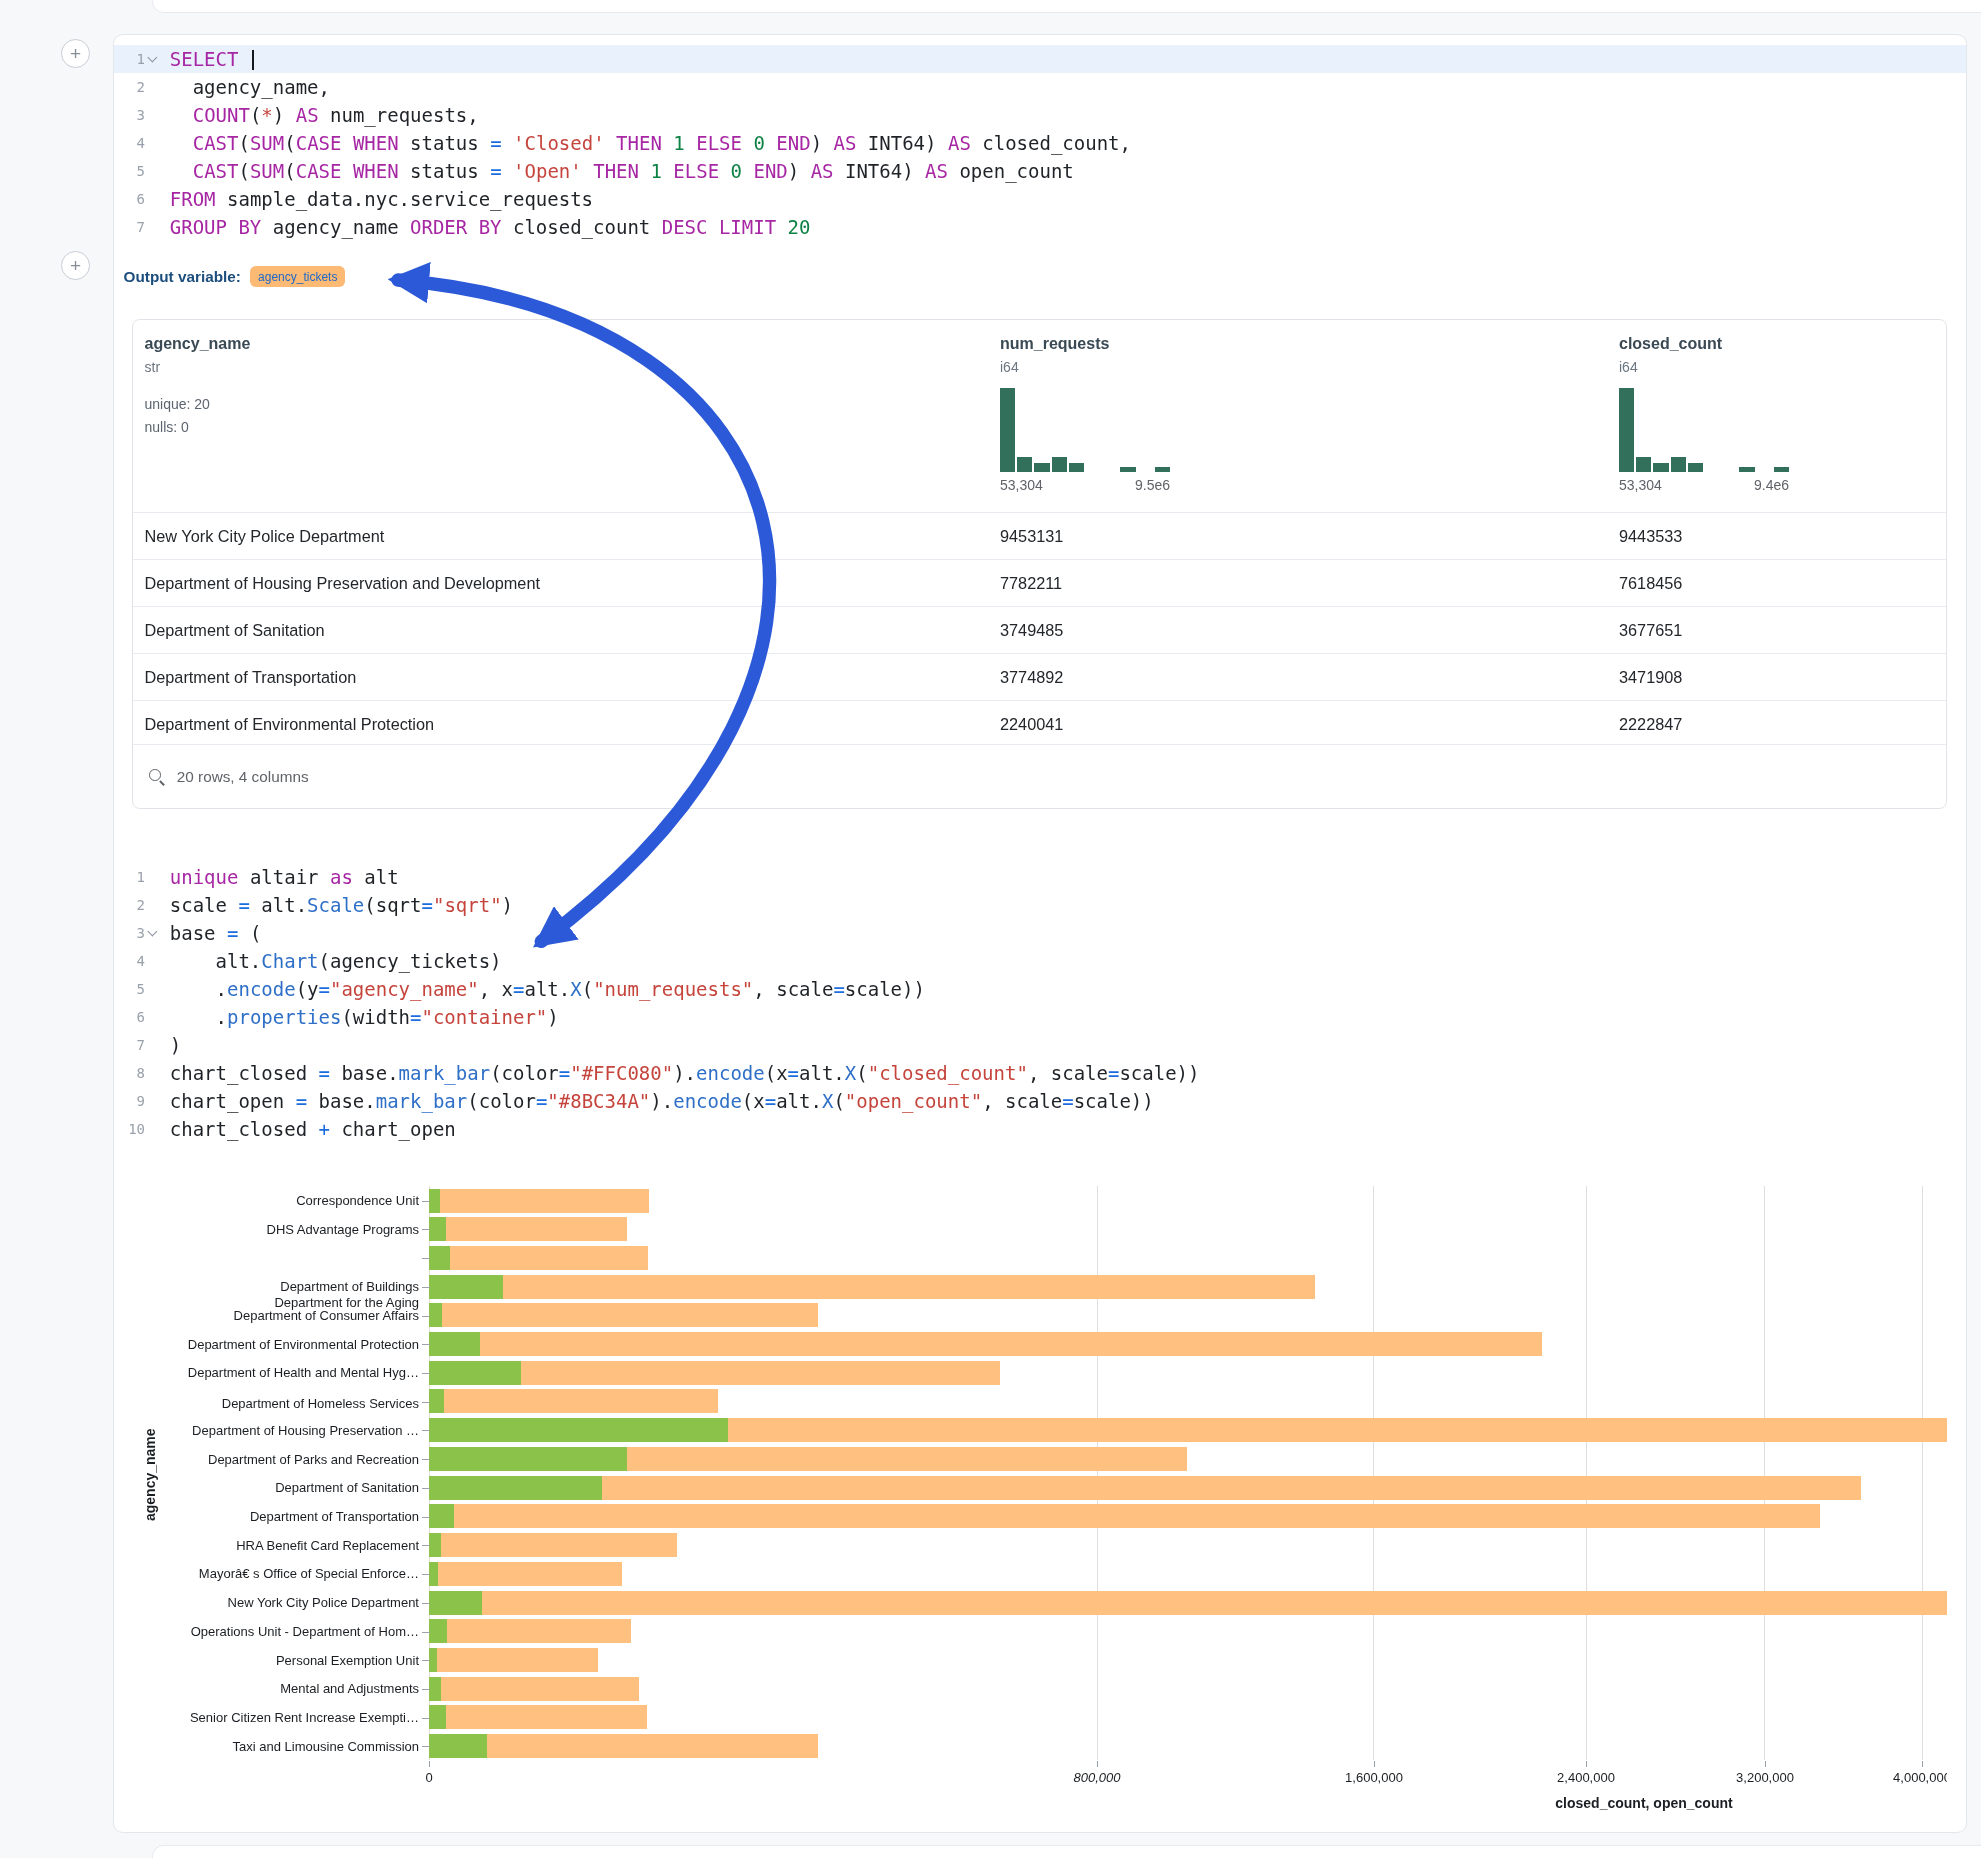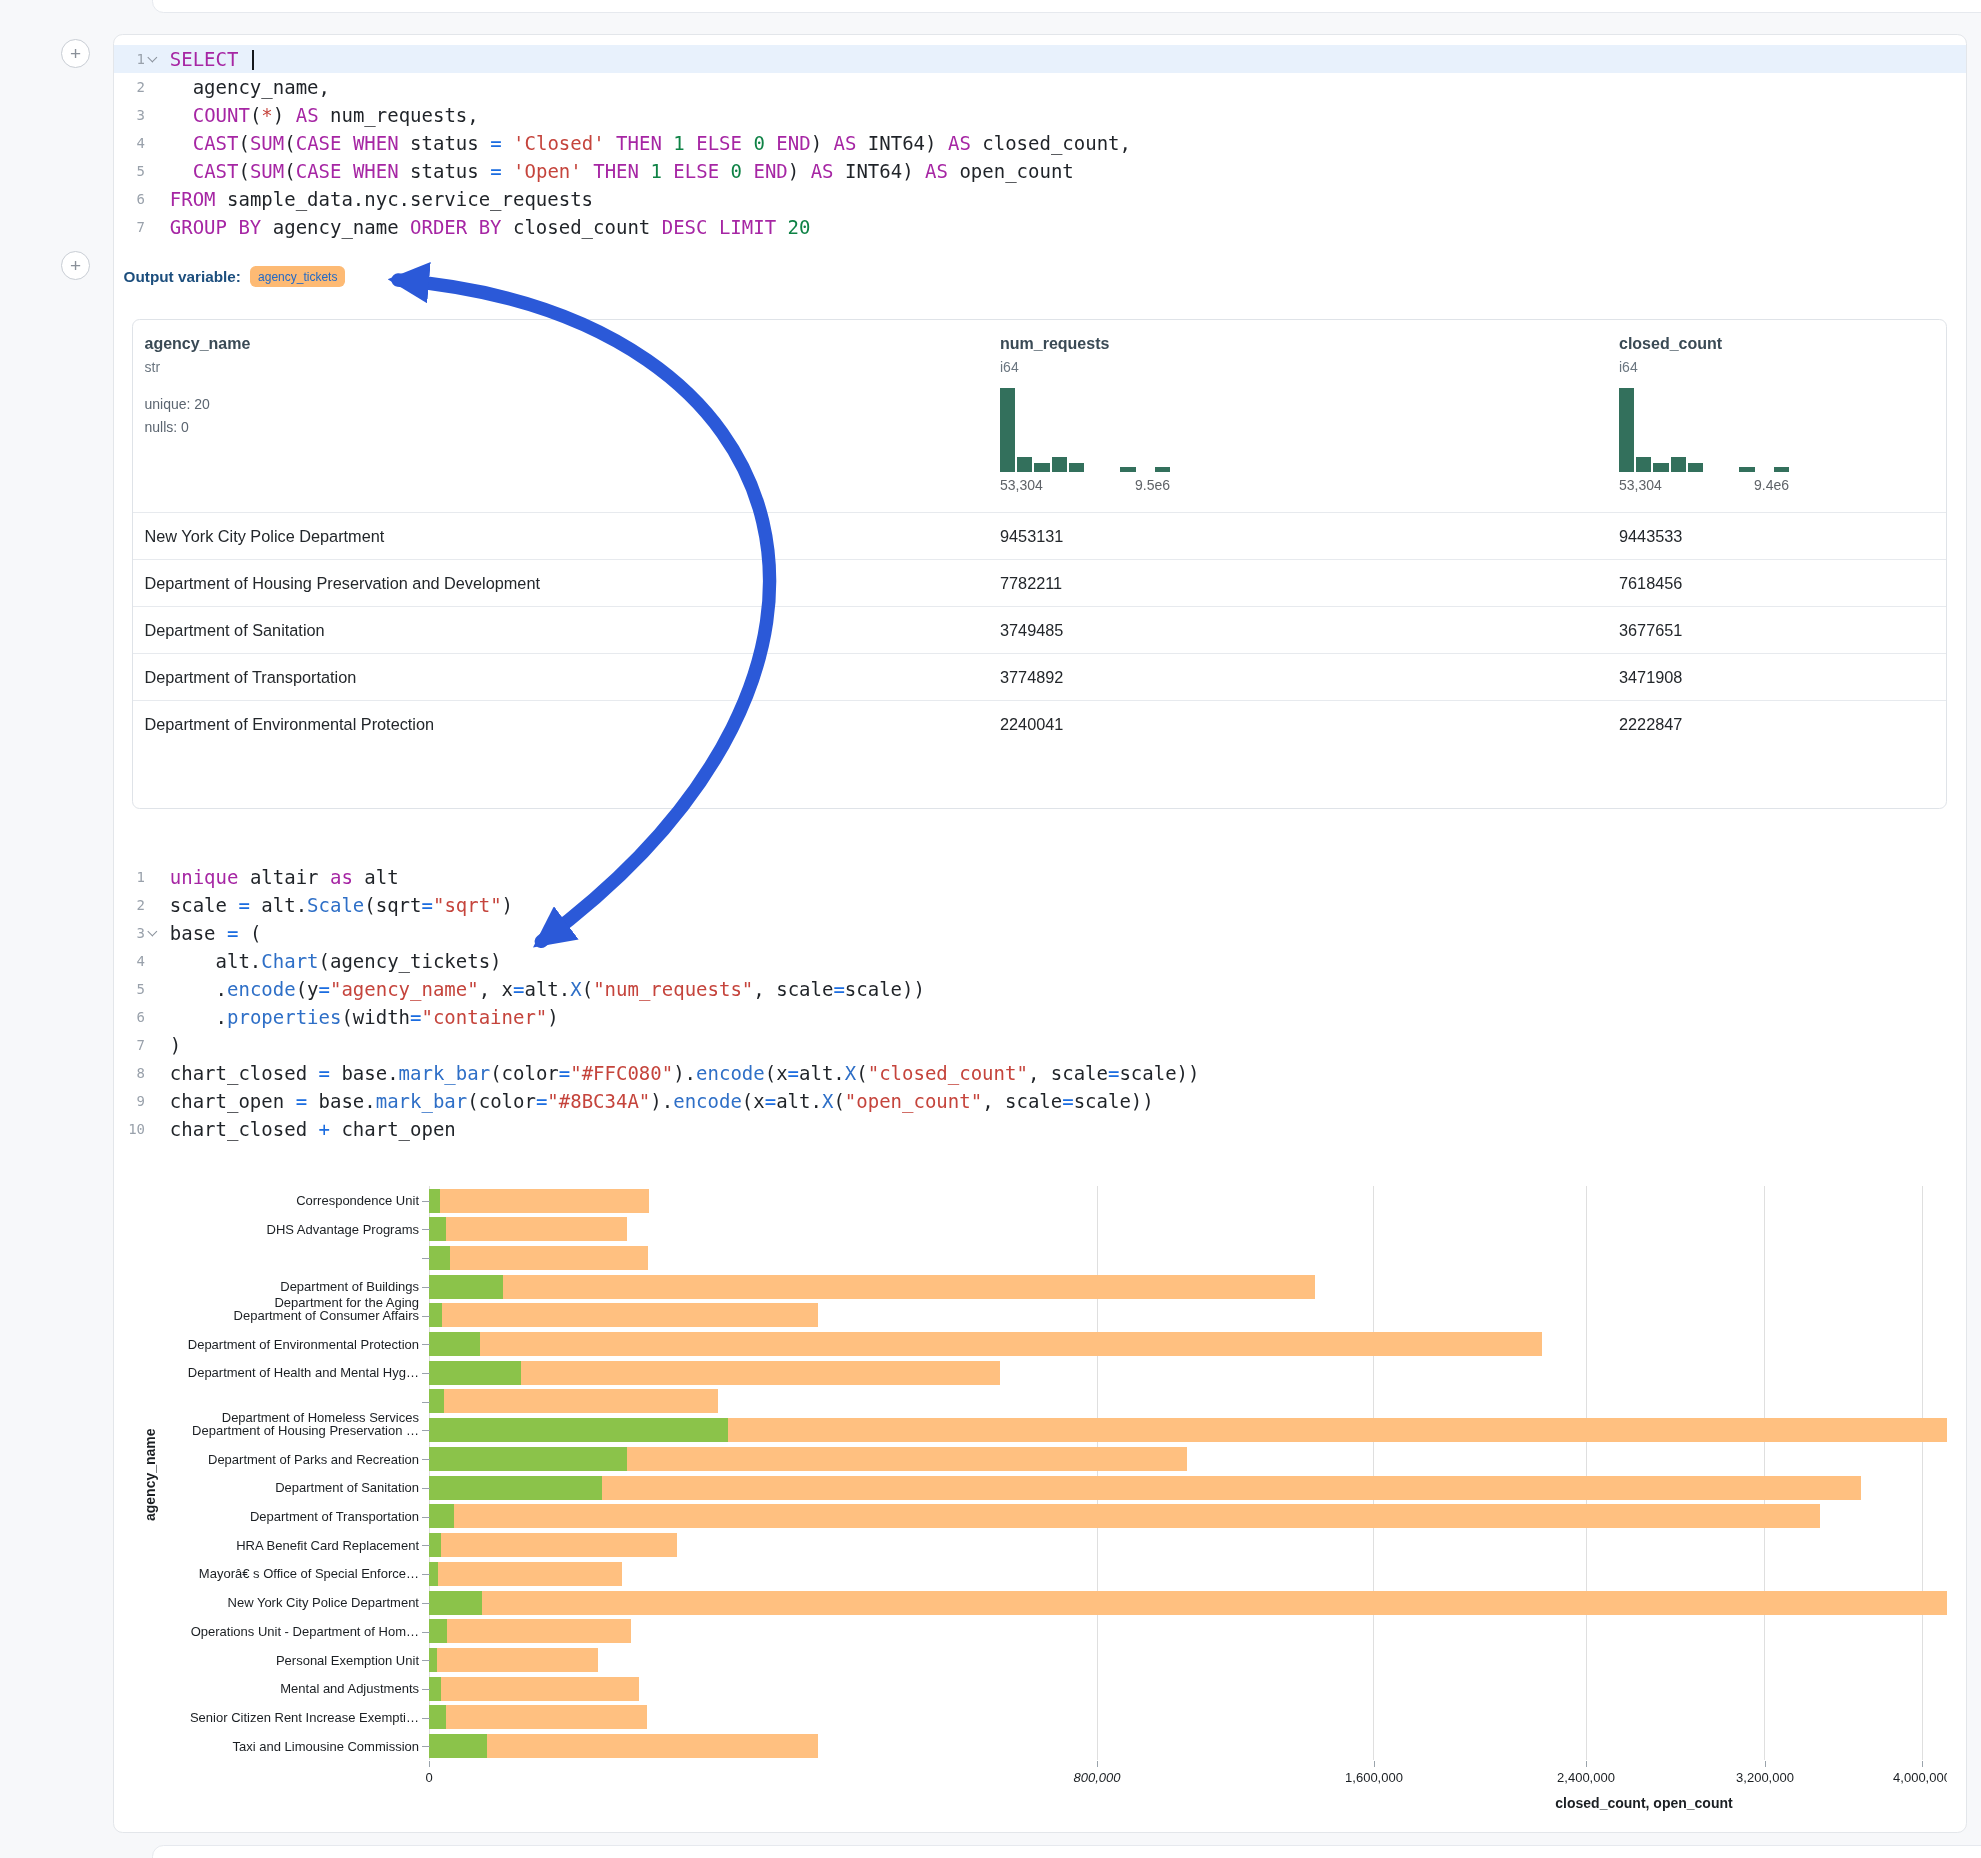--- a/index.html
+++ b/index.html
@@ -210,20 +210,24 @@
           <div class="tcell tc0">Department of Transportation</div>
           <div class="tcell tc1">3774892</div>
           <div class="tcell tc2">3471908</div>
         </div>
         <div class="trow">
           <div class="tcell tc0">Department of Environmental Protection</div>
           <div class="tcell tc1">2240041</div>
           <div class="tcell tc2">2222847</div>
         </div>
       </div>
+    <div class="tfooter">
+      <span class="search-icon"></span>
+      <span>20 rows, 4 columns</span>
+    </div>
   </div>
 
   <div class="editor py-editor" id="py-editor">
       <div class="code-line">
         <div class="gutter">
           <span class="ln">1</span>
           <span class="fold"></span>
         </div>
         <div class="code"><span class="tk-kw">unique</span><span class="tk-pl"> altair </span><span class="tk-kw">as</span><span class="tk-pl"> alt</span></div>
       </div>
@@ -362,21 +366,21 @@
       <div class="ylabel" style="top: 79px; margin-top: 44px;">Department for the Aging</div>
       <div class="ytick" style="top: 86px;"></div>
       <div class="ylabel" style="top: 107px;">Department of Buildings</div>
       <div class="ytick" style="top: 115px;"></div>
       <div class="ylabel" style="top: 136px;">Department of Consumer Affairs</div>
       <div class="ytick" style="top: 144px;"></div>
       <div class="ylabel" style="top: 165px;">Department of Environmental Protection</div>
       <div class="ytick" style="top: 172px;"></div>
       <div class="ylabel" style="top: 193px;">Department of Health and Mental Hyg…</div>
       <div class="ytick" style="top: 201px;"></div>
-      <div class="ylabel" style="top: 238px;">Department of Homeless Services</div>
+      <div class="ylabel" style="top: 224px;">Department of Homeless Services</div>
       <div class="ytick" style="top: 230px;"></div>
       <div class="ylabel" style="top: 251px;">Department of Housing Preservation …</div>
       <div class="ytick" style="top: 258px;"></div>
       <div class="ylabel" style="top: 280px;">Department of Parks and Recreation</div>
       <div class="ytick" style="top: 287px;"></div>
       <div class="ylabel" style="top: 308px;">Department of Sanitation</div>
       <div class="ytick" style="top: 316px;"></div>
       <div class="ylabel" style="top: 337px;">Department of Transportation</div>
       <div class="ytick" style="top: 345px;"></div>
       <div class="ylabel" style="top: 366px;">HRA Benefit Card Replacement</div>

